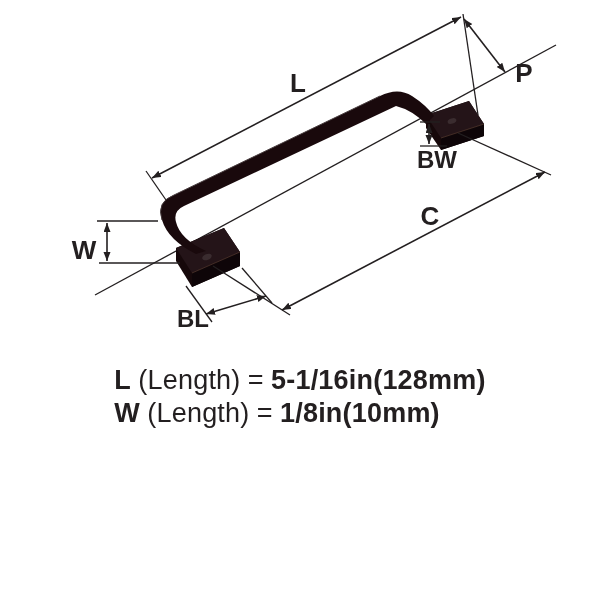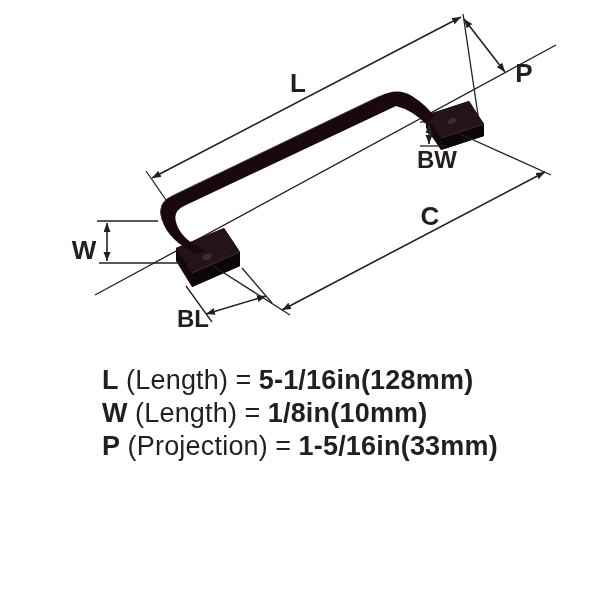--- a/index.html
+++ b/index.html
@@ -88,17 +88,14 @@
     <text class="lbl small" x="193" y="327" text-anchor="middle">BL</text>
   </svg>
 
   <div class="specs">
     <div class="spec-line">
       <span class="b sp">L</span><span class="sp">(Length)</span><span class="sp">=</span><span class="b">5-1/16in</span><span class="b">(128mm)</span>
     </div>
     <div class="spec-line">
       <span class="b sp">W</span><span class="sp">(Length)</span><span class="sp">=</span><span class="b">1/8in</span><span class="b">(10mm)</span>
     </div>
-    <div class="spec-line">
-      <span class="b sp">P</span><span class="sp">(Projection)</span><span class="sp">=</span><span class="b">1-5/16in</span><span class="b">(33mm)</span>
-    </div>
   </div>
 </div>
 
 </body></html>

